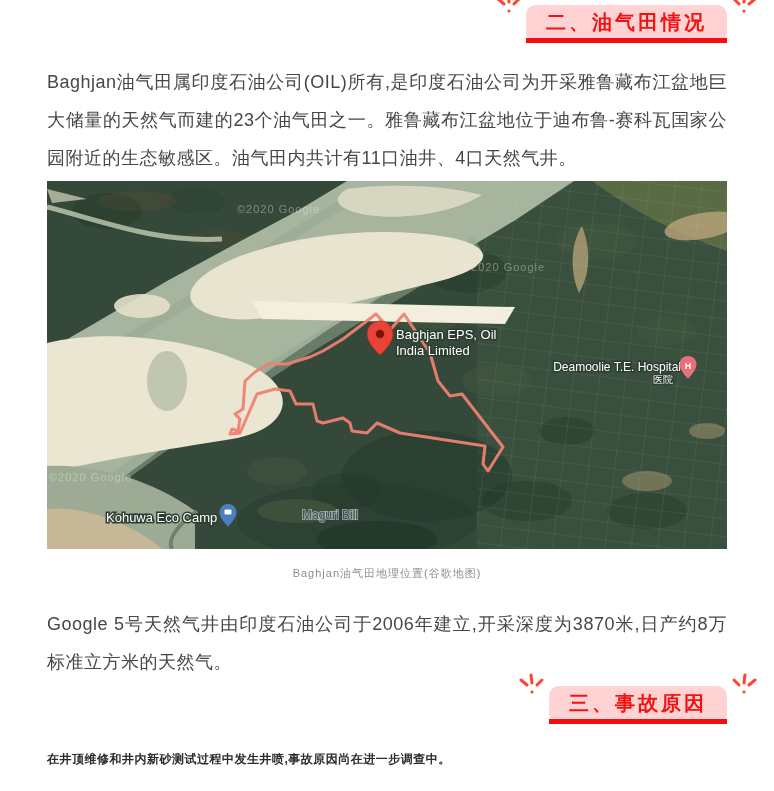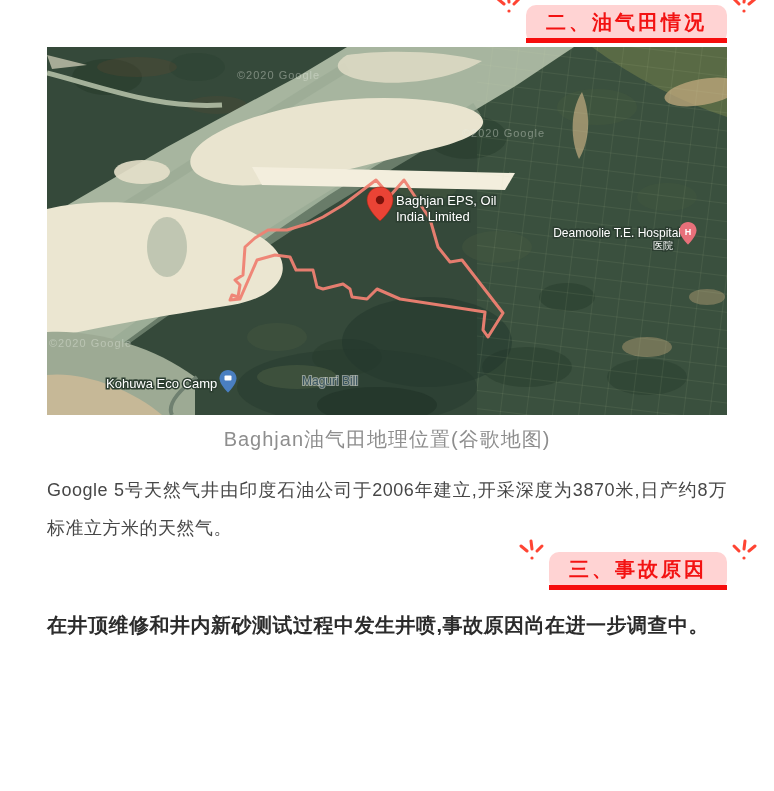--- a/index.html
+++ b/index.html
@@ -31,29 +31,29 @@
   .sparkle.left{left:-30px;}
   .sparkle.right{right:-30px;transform:scaleX(-1);}
 
   
   .para{
     font-size:18px;color:#474747;line-height:38px;
     text-align:justify;letter-spacing:0.5px;margin:20px 0 0;
   }
   .para.second{margin-top:22px;}
   .para-bold{
-    font-size:20px;color:#2b2b2b;font-weight:bold;line-height:22px;
+    font-size:12px;color:#2b2b2b;font-weight:bold;line-height:22px;
     letter-spacing:0.5px;margin:24px 0 0;text-align:justify;
   }
 
   
   .map-figure{width:680px;height:368px;margin-top:4px;position:relative;overflow:hidden;background:#35493a;}
   .map-figure svg{display:block;}
   .caption{
-    text-align:center;color:#8e8e8e;font-size:20px;letter-spacing:1px;
+    text-align:center;color:#8e8e8e;font-size:11px;letter-spacing:1px;
     margin-top:14px;line-height:20px;
   }
 
   .maplabel{fill:#ffffff;stroke:#2c3e31;stroke-width:3px;paint-order:stroke;
     font-family:"Liberation Sans","DejaVu Sans",sans-serif;font-weight:500;}
   .waterlabel{fill:#3a5560;stroke:rgba(255,255,255,0.45);stroke-width:2px;paint-order:stroke;}
   .watermark{fill:rgba(235,240,230,0.38);font-size:11px;letter-spacing:1px;}
 </style>
 </head>
 <body>
@@ -76,20 +76,21 @@
         <g stroke="#f43" stroke-width="3" stroke-linecap="round">
           <line x1="8" y1="12" x2="2" y2="7"></line>
           <line x1="13" y1="10" x2="12" y2="2"></line>
           <line x1="18" y1="12" x2="23" y2="7"></line>
         </g>
         <circle cx="13" cy="19" r="1.6" fill="#f43"></circle>
       </svg>
     </div>
   </div>
 
+  <p class="para">Baghjan油气田属印度石油公司(OIL)所有,是印度石油公司为开采雅鲁藏布江盆地巨大储量的天然气而建的23个油气田之一。雅鲁藏布江盆地位于迪布鲁-赛科瓦国家公园附近的生态敏感区。油气田内共计有11口油井、4口天然气井。</p>
 
   <div class="map-figure">
     <svg width="680" height="368" viewBox="0 0 680 368">
       <defs>
         <pattern id="estateGrid" width="26" height="18" patternUnits="userSpaceOnUse" patternTransform="rotate(7)">
           <path d="M0,0 H26 M0,0 V18" stroke="rgba(205,215,175,0.16)" stroke-width="1" fill="none"></path>
         </pattern>
       </defs>
 
       <rect x="0" y="0" width="680" height="368" fill="#35493a"></rect>

